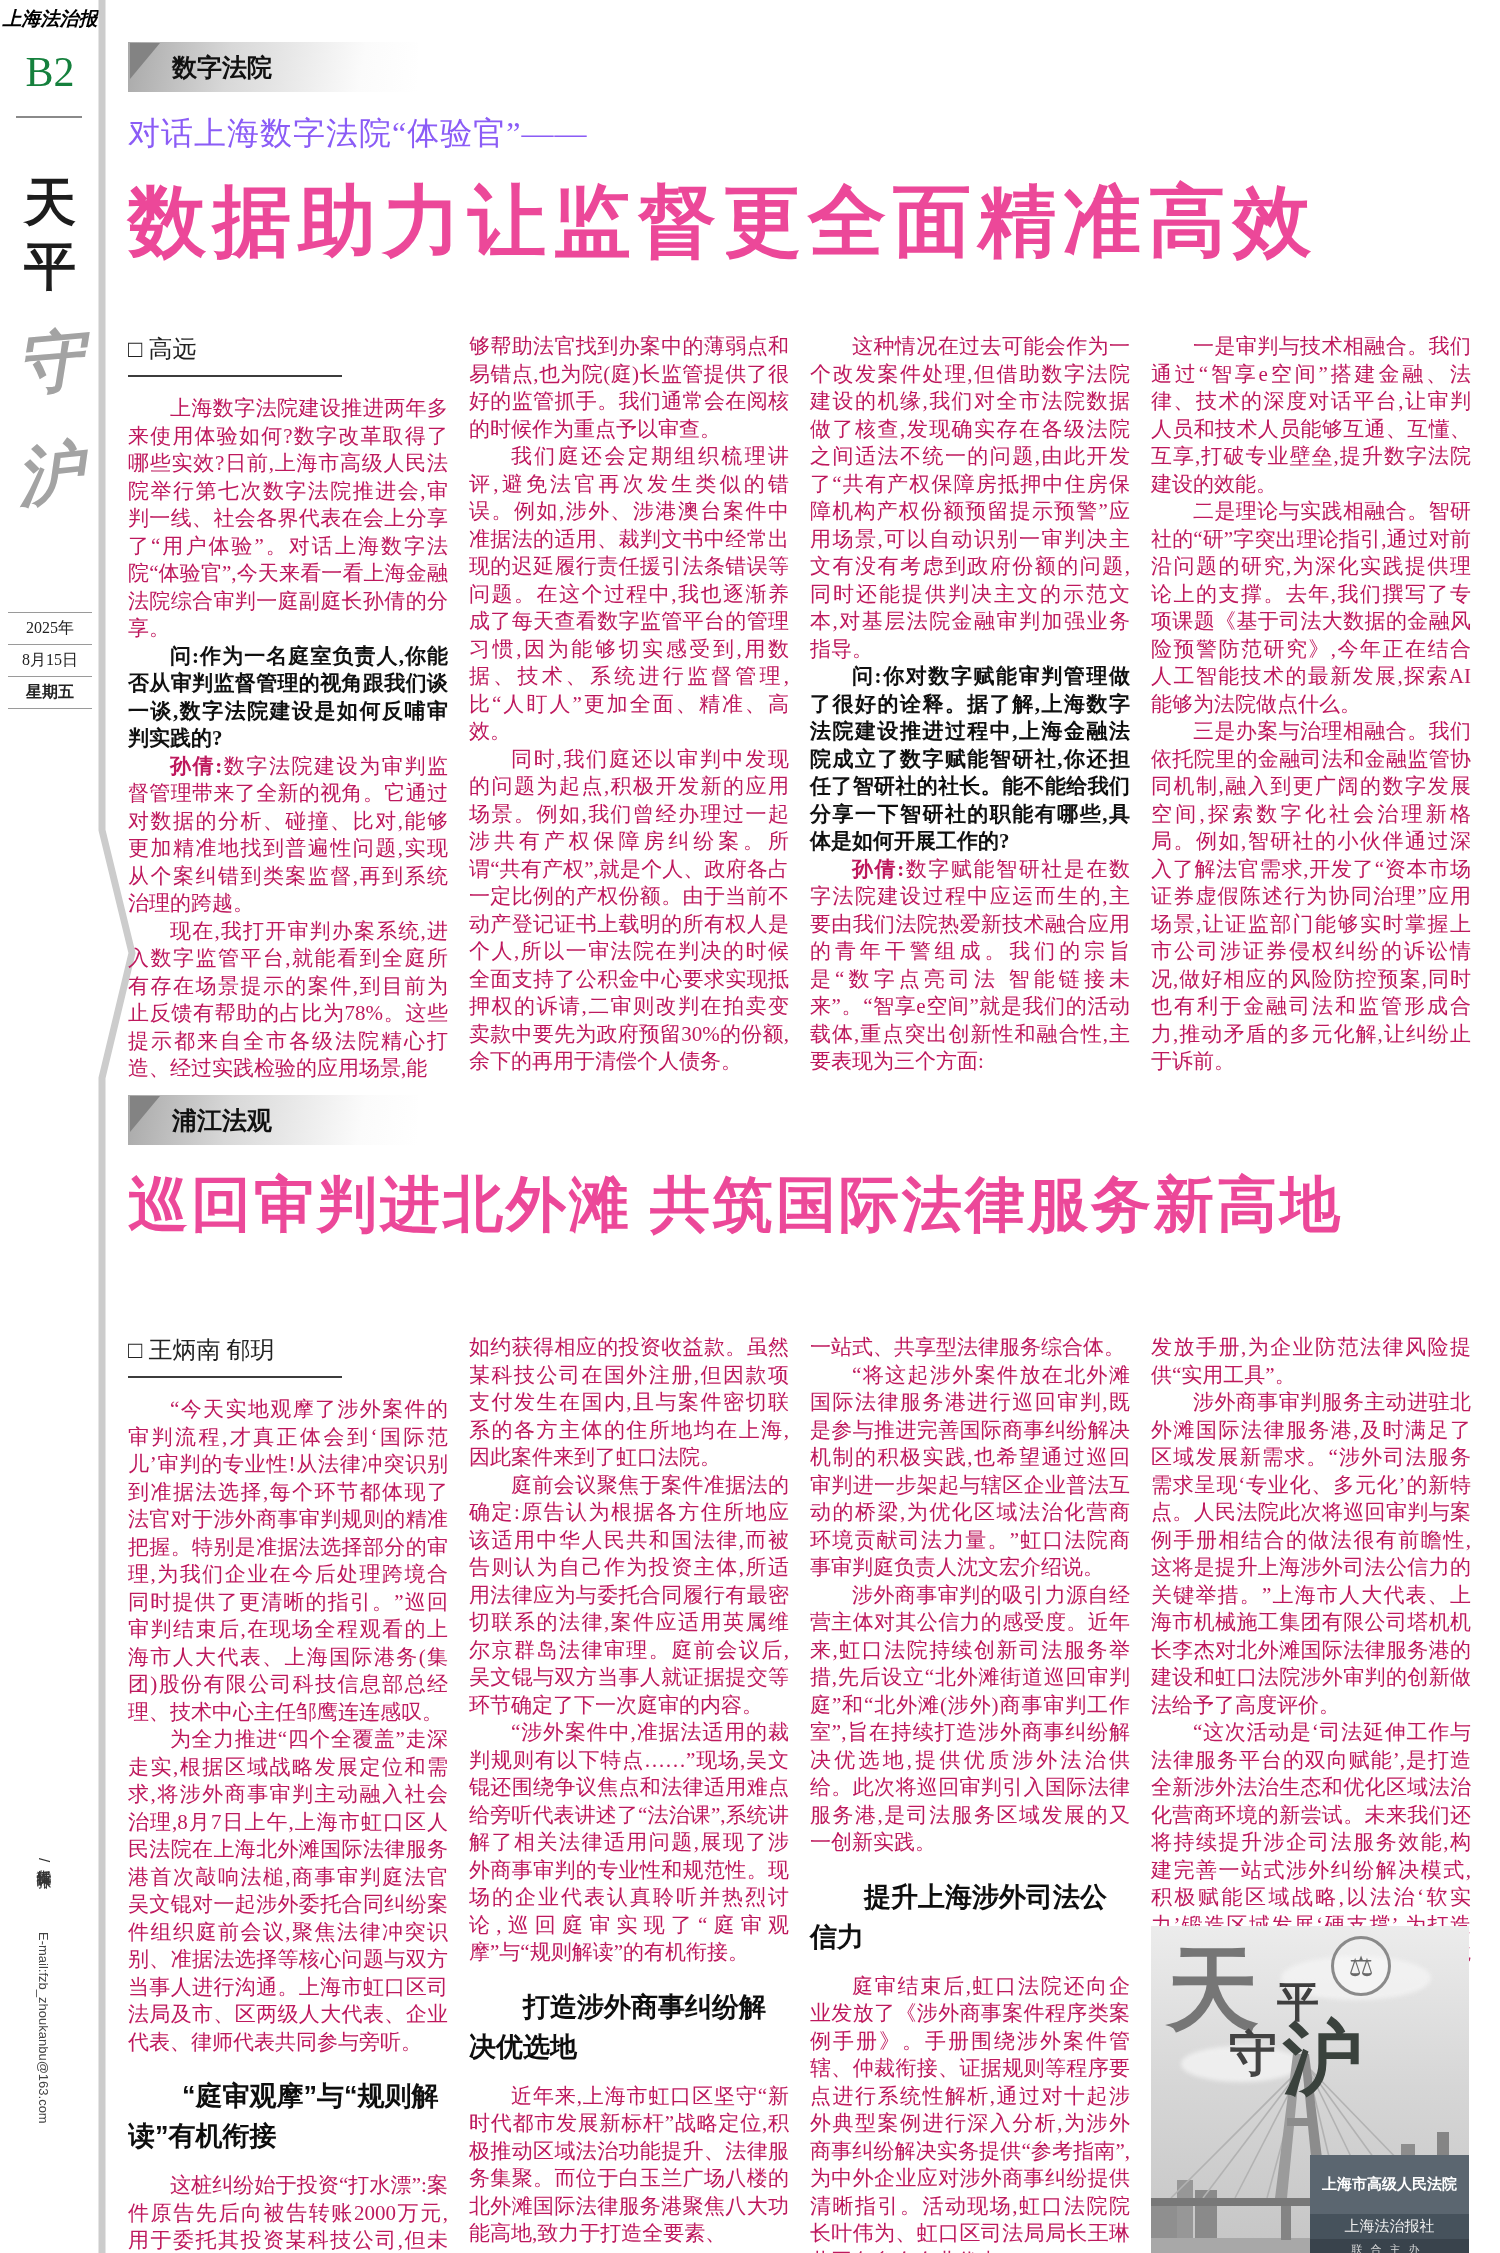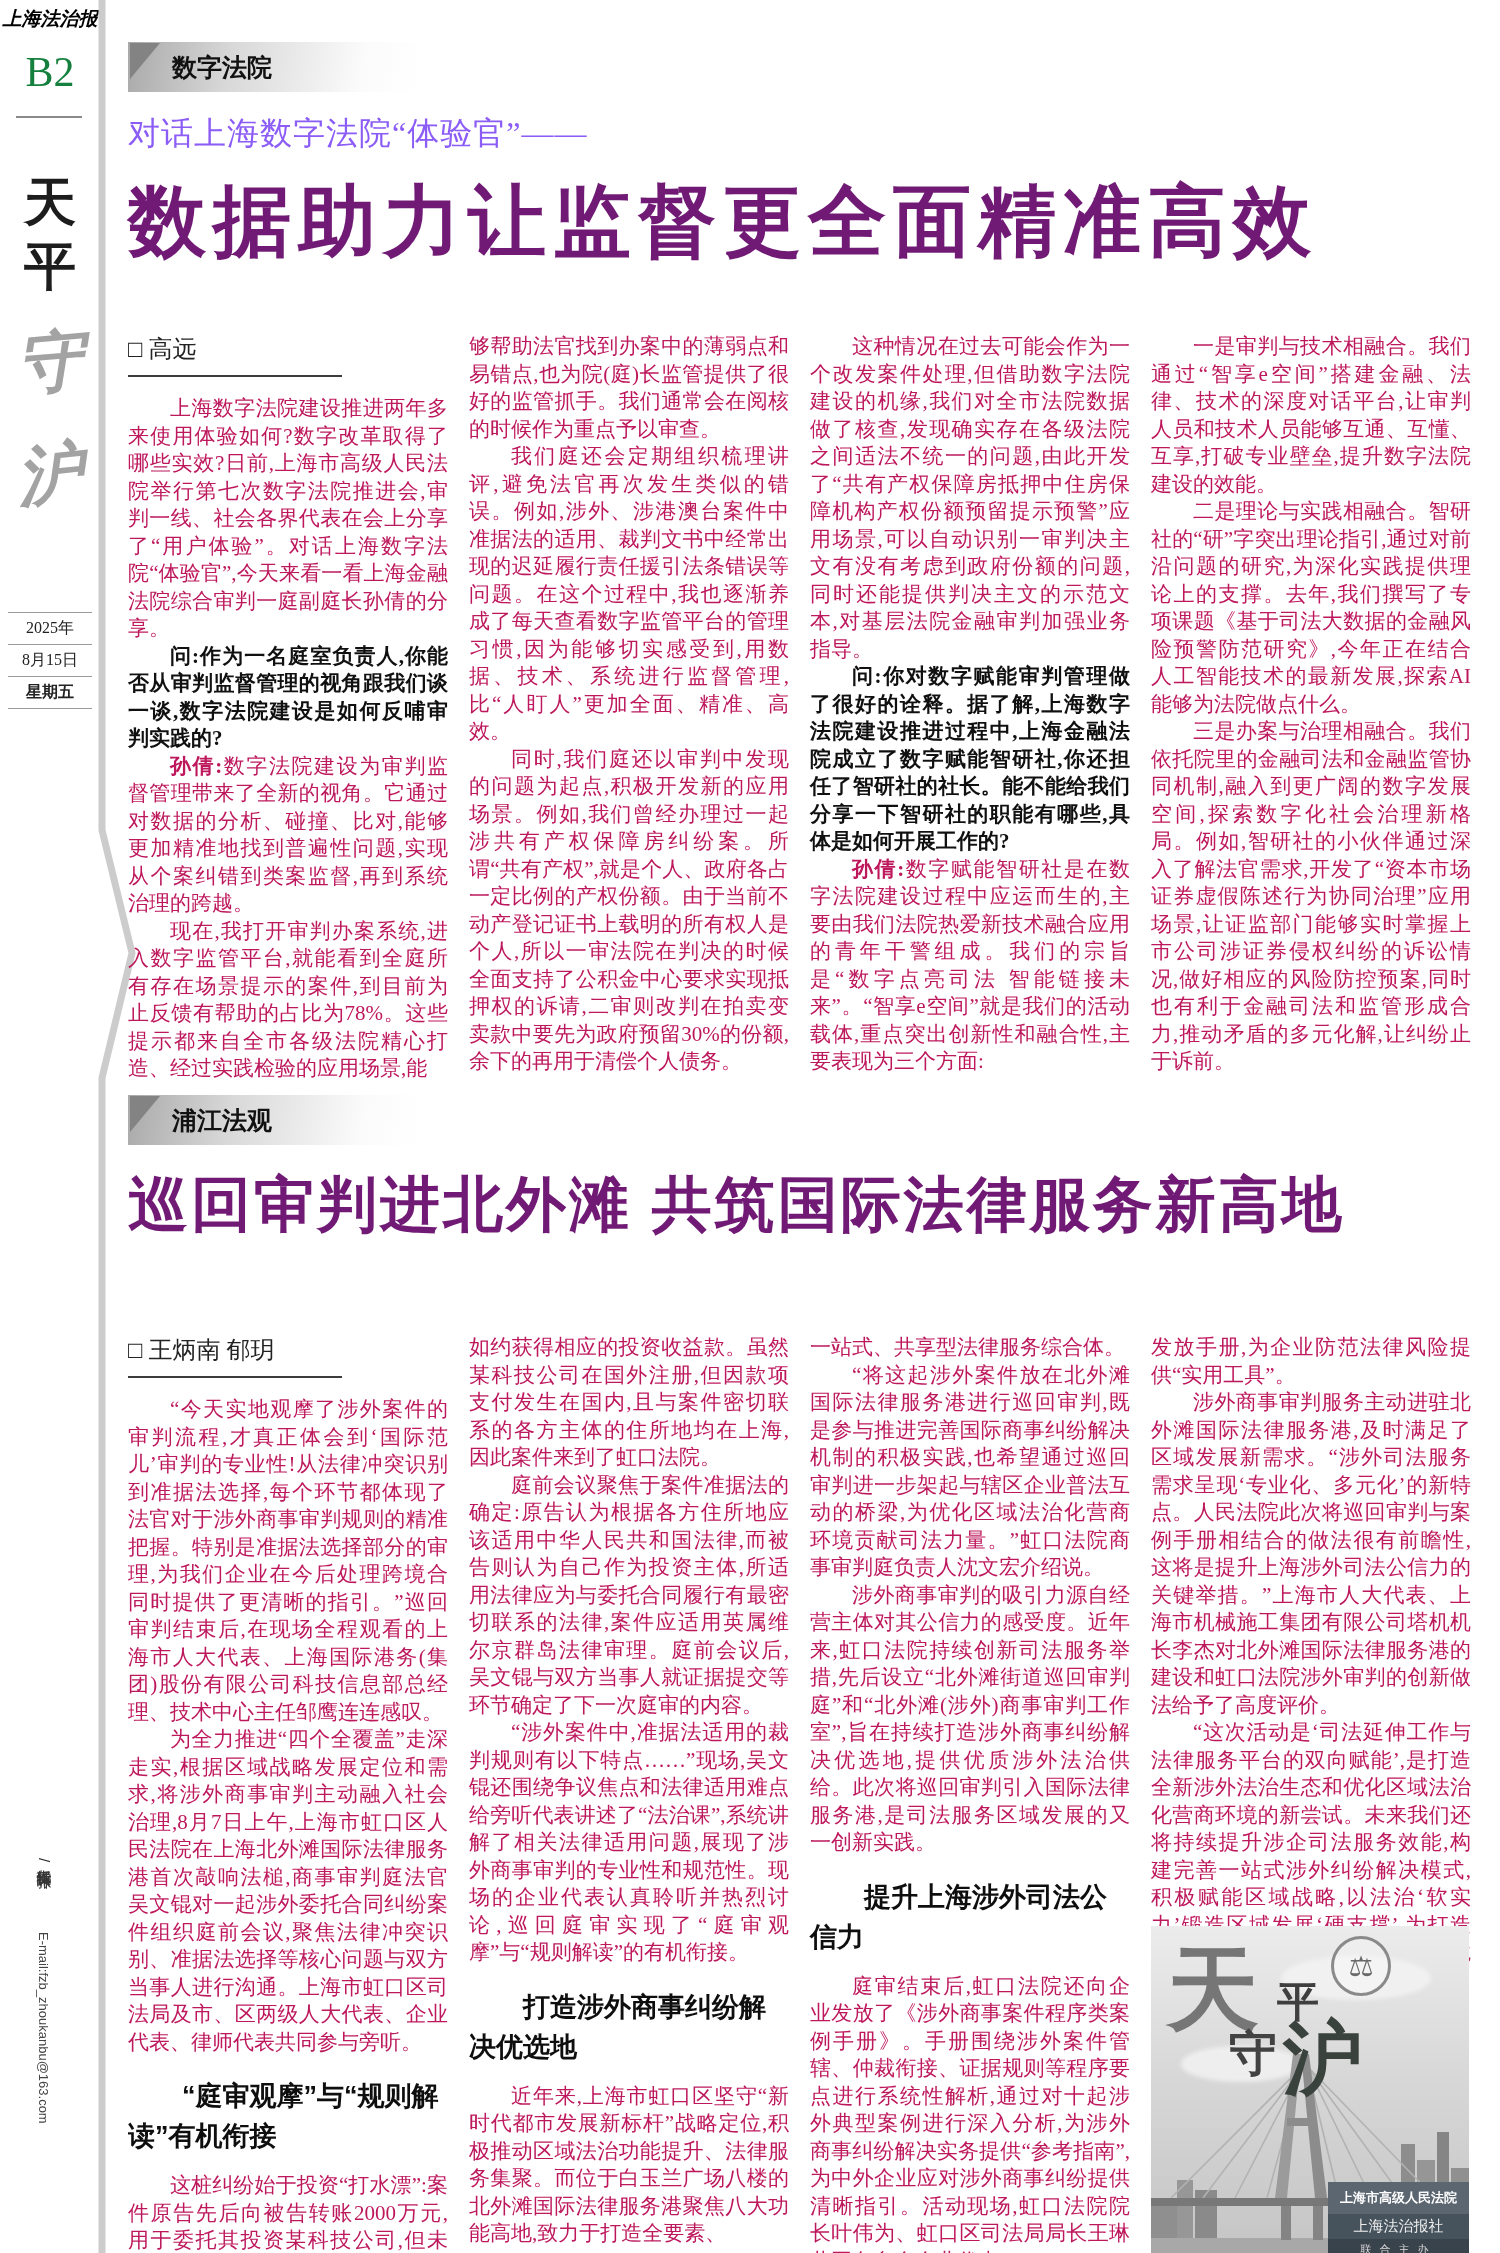--- a/index.html
+++ b/index.html
@@ -39,21 +39,21 @@
   .tag::before{content:"";position:absolute;left:2px;top:1px;width:0;height:0;
        border-top:36px solid #838383;border-right:30px solid transparent;}
   .tag span{font-family:"Liberation Sans","DejaVu Sans",sans-serif;
        font-size:25px;font-weight:700;color:#111;}
 
   
   .article{position:absolute;left:128px;width:1345px;}
   .a1{top:42px;height:1046px;}
   .a2{top:1095px;height:1152px;}
   .kicker{margin-top:20px;font-size:32px;color:#8b5cf6;letter-spacing:1px;}
-  h1{margin:0;font-weight:900;color:#701a75;font-family:Liberation Sans, sans-serif;}
+  h1{margin:0;font-weight:900;color:#ec4899;font-family:Liberation Serif, serif;}
   .title1{margin-top:14px;font-size:78px;letter-spacing:7px;}
   .title2{margin-top:20px;font-size:60px;letter-spacing:3px;}
 
   .cols{display:flex;gap:21px;overflow:hidden;}
   .cols1{margin-top:34px;height:772px;}
   .cols2{margin-top:64px;height:952px;}
   .col{width:320px;flex:0 0 320px;margin-top:24px;}
   .col p{margin:0;font-size:21px;line-height:27.5px;text-align:justify;color:#be185d;}
   .col p.p,.col p.q{text-indent:2em;}
   .col p.p2{text-indent:0;}
@@ -75,21 +75,21 @@
   .b-ch{position:absolute;font-weight:900;font-family:"Liberation Serif","DejaVu Serif",serif;}
   .b-tian{left:16px;top:2px;font-size:92px;color:#767676;}
   .b-ping{left:126px;top:48px;font-size:42px;color:#3f3f3f;}
   .b-shou{left:78px;top:96px;font-size:48px;color:#424242;}
   .b-hu{left:132px;top:80px;font-size:80px;color:#3a423d;}
   .emblem{position:absolute;left:180px;top:10px;width:54px;height:54px;border:3px solid #8a8a8a;
           border-radius:50%;display:flex;align-items:center;justify-content:center;
           background:rgba(255,255,255,.25);}
   .emblem span{font-size:28px;color:#696969;}
   .promo-cap{position:absolute;right:0;bottom:24px;text-align:center;}
-  .promo-cap .cap1{background:#5b6670;color:#fff;font-size:13px;font-weight:700;padding:7px 12px;
+  .promo-cap .cap1{background:#5b6670;color:#fff;font-size:15px;font-weight:700;padding:20px 12px;
         font-family:"Liberation Sans","DejaVu Sans",sans-serif;}
   .promo-cap .cap2{background:#46525c;color:#eee;font-size:15px;padding:3px 12px;
         font-family:"Liberation Sans","DejaVu Sans",sans-serif;}
   .promo-cap .cap3{background:#39434c;color:#ddd;font-size:11px;letter-spacing:8px;padding:3px 24px;
         font-family:"Liberation Sans","DejaVu Sans",sans-serif;}
 </style>
 </head>
 <body>
 
 <div id="page">

